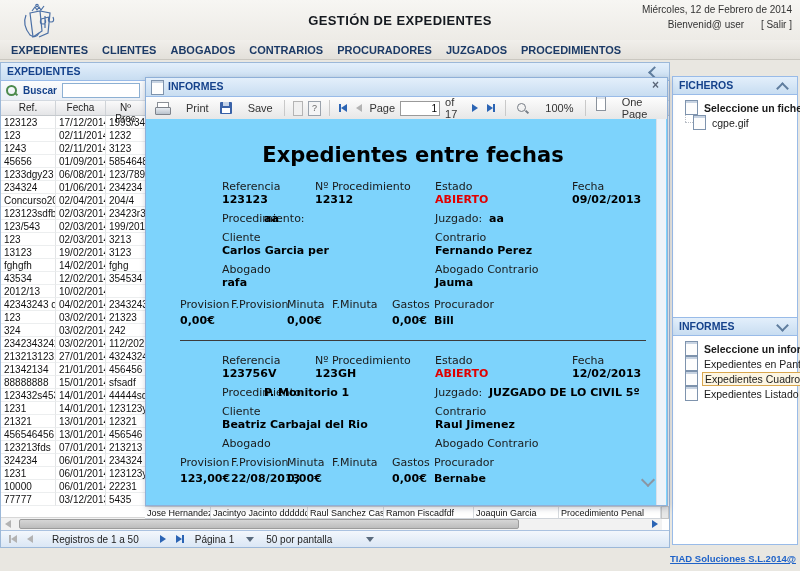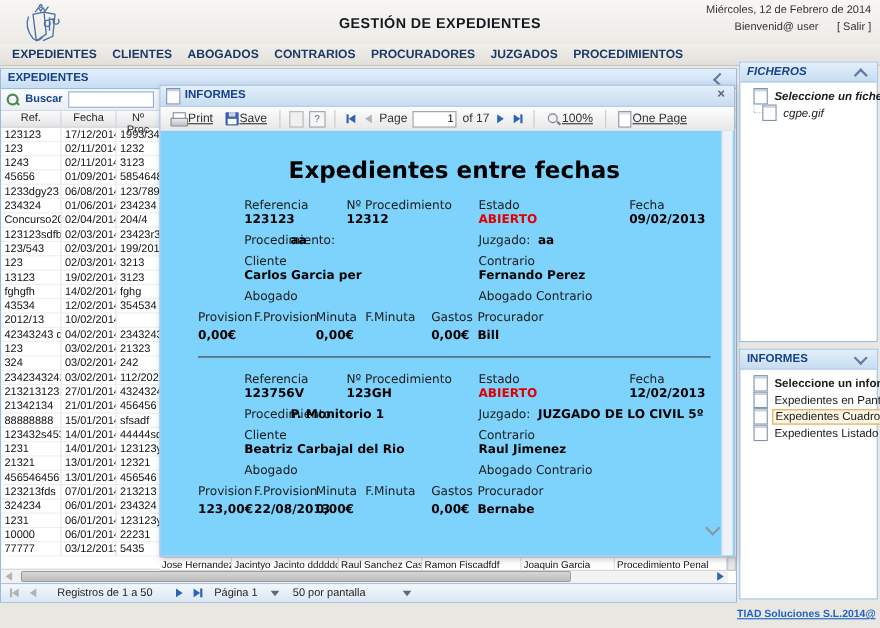--- a/index.html
+++ b/index.html
@@ -65,21 +65,21 @@
 
   
   .window{position:absolute;left:145px;top:77px;width:523px;height:429px;background:#fff;border:1px solid #8fb0d8;box-shadow:1px 2px 6px rgba(80,90,110,.35);box-sizing:border-box;z-index:5;}
   .win-hd{height:18px;background:linear-gradient(#e3effb,#c8ddf1);border-bottom:1px solid #99bbe8;position:relative;}
   .win-title{position:absolute;left:22px;top:2px;font-size:10.5px;font-weight:bold;color:#15428b;}
   .close-x{position:absolute;right:5px;top:1px;width:13px;height:13px;color:#5a6678;font-size:12px;font-weight:bold;line-height:13px;text-align:center;cursor:pointer;}
   .close-x::after{content:"×";}
 
   
   .toolbar{height:23px;background:linear-gradient(#fdfdfd,#e7e7e7);border-bottom:1px solid #c9c9c9;display:flex;align-items:center;font-size:11px;color:#333;padding:0 6px;gap:5px;box-sizing:border-box;}
-  .tb-btn{display:inline-flex;align-items:center;gap:1px;padding:1px 3px;cursor:pointer;text-decoration:underline;}
+  .tb-btn{display:inline-flex;align-items:flex-start;gap:16px;padding:1px 3px;cursor:pointer;}
   .tb-sep{width:1px;height:16px;background:#c9c9c9;margin:0 3px;}
   .print-icon{width:15px;height:12px;position:relative;display:inline-block;}
   .print-icon::before{content:"";position:absolute;left:2px;top:0;width:10px;height:5px;background:#fff;border:1px solid #8a8f96;}
   .print-icon::after{content:"";position:absolute;left:0;top:5px;width:14px;height:6px;background:linear-gradient(#e8ecf1,#b9c2cc);border:1px solid #7d828a;border-radius:1px;}
   .save-icon{width:12px;height:12px;background:#3a62a8;position:relative;display:inline-block;border-radius:1px;}
   .save-icon::before{content:"";position:absolute;left:3px;top:0;width:6px;height:4px;background:#c6d4e8;}
   .save-icon::after{content:"";position:absolute;left:2px;top:6px;width:8px;height:5px;background:#fff;}
   .tb-ico-page{width:11px;height:13px;background:#f0f0f0;border:1px solid #b4b4b4;display:inline-block;}
   .help-icon{width:13px;height:13px;border:1px solid #9aa2ac;background:#f4f5f6;display:inline-block;text-align:center;font-size:9px;line-height:13px;color:#666;cursor:pointer;}
   .help-icon::after{content:"?";}
@@ -103,21 +103,21 @@
   .r-lbl{position:absolute;white-space:nowrap;color:#1a1a1a;}
   .r-val{position:absolute;white-space:nowrap;font-weight:bold;color:#000;}
   .c1{left:0;margin-left:42px;} .c2{left:135px;} .c3{left:255px;} .c4{left:392px;}
   .cp{left:84px;} .cj{left:309px;}
   .f1{left:0;} .f2{left:51px;} .f3{left:107px;} .f4{left:152px;} .f5{left:212px;} .f6{left:254px;}
   .rhr{border:0;border-top:1px solid #3c3c3c;margin:10px 0 0 0;width:100%;}
   .gap3{margin-top:3px;} .gap6{margin-top:6px;}
 
   
   .side-panel{position:absolute;left:672px;width:126px;background:#fff;border:1px solid #99bbe8;box-sizing:border-box;}
-  .sp-ficheros{top:56px;height:255px;font-style:italic;}
+  .sp-ficheros{top:76px;height:255px;}
   .sp-informes{top:317px;height:228px;}
   .tree{position:relative;padding:5px 2px 0 8px;}
   .tree::before{content:"";position:absolute;left:12px;top:6px;bottom:8px;border-left:1px dotted #b9bec6;}
   .titem{display:flex;align-items:center;height:15px;position:relative;cursor:pointer;}
   .tick{width:8px;border-top:1px dotted #b9bec6;margin-left:4px;}
   .doc-icon{width:11px;height:13px;background:#fdfdfd;border:1px solid #7e93ad;box-shadow:inset 0 2px 0 #c7d3e2;margin-right:4px;flex:none;}
   .doc-icon.small{position:absolute;left:5px;top:2px;margin:0;}
   .tlabel{font-size:10.5px;color:#1a1a1a;white-space:nowrap;padding:0 2px;}
   .titem.first .tlabel{font-weight:bold;}
   .tlabel.sel{border:1px solid #d9a74e;background:#fdf6e3;}
@@ -441,20 +441,24 @@
                 <span class="r-lbl c3">Contrario</span>
               </div>
               <div class="rv">
                 <span class="r-val c1">Carlos Garcia per</span>
                 <span class="r-val c3">Fernando Perez</span>
               </div>
               <div class="rr gap3">
                 <span class="r-lbl c1">Abogado</span>
                 <span class="r-lbl c3">Abogado Contrario</span>
               </div>
+              <div class="rv">
+                <span class="r-val c1">rafa</span>
+                <span class="r-val c3">Jauma</span>
+              </div>
               <div class="rr gap6">
                 <span class="r-lbl f1">Provision</span>
                 <span class="r-lbl f2">F.Provision</span>
                 <span class="r-lbl f3">Minuta</span>
                 <span class="r-lbl f4">F.Minuta</span>
                 <span class="r-lbl f5">Gastos</span>
                 <span class="r-lbl f6">Procurador</span>
               </div>
               <div class="rv gap3">
                 <span class="r-val f1">0,00€</span>

